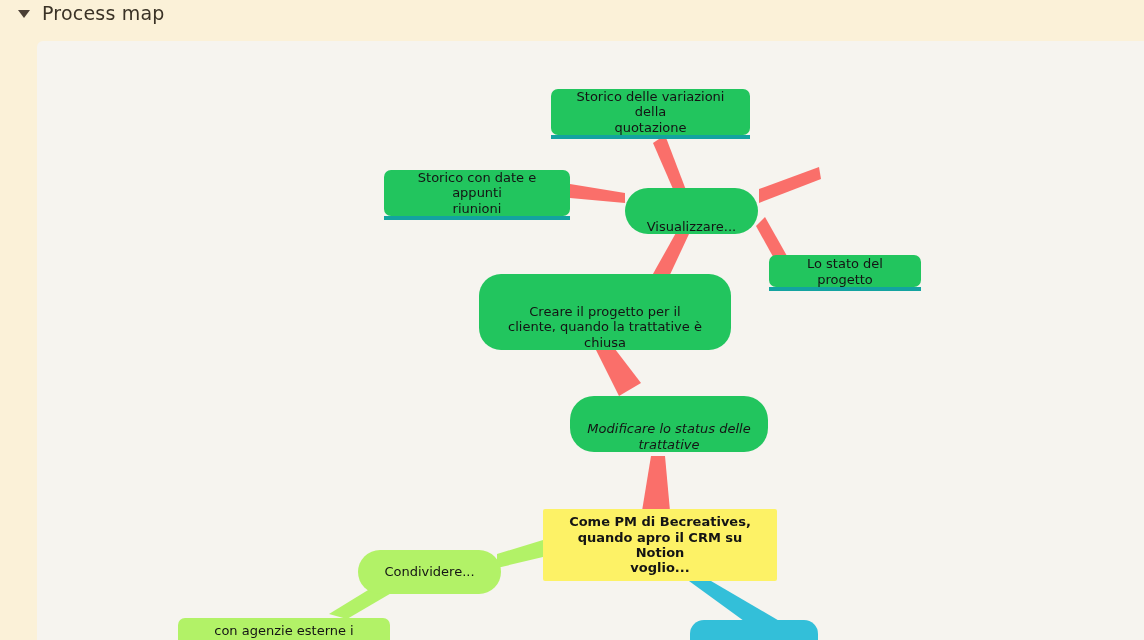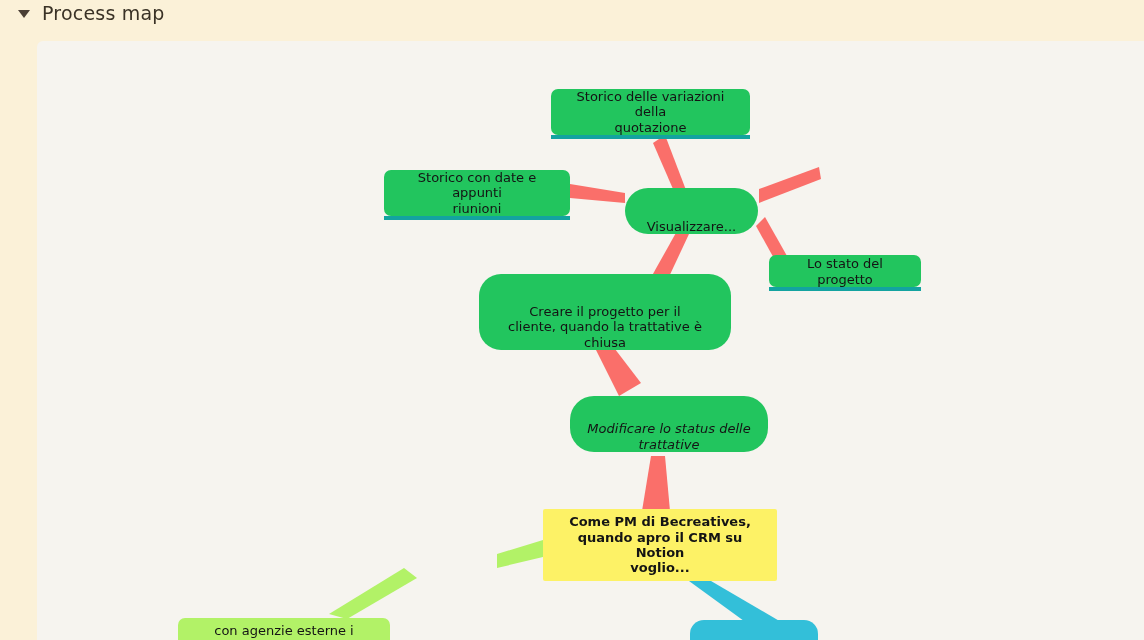--- a/index.html
+++ b/index.html
@@ -206,20 +206,23 @@
 trattative</span>
 
     </div>
 
     <div class="node yellow" style="left:506px; top:468px; width:234px; min-height:72px;">
       <span class="node-text">Come PM di Becreatives,
 quando apro il CRM su Notion
 voglio...</span>
     </div>
 
+    <div class="node green" style="left:321px; top:509px; width:143px; min-height:44px;">
+      <span class="node-text">Condividere...</span>
+    </div>
 
     <div class="node green leaf" style="left:141px; top:577px; width:212px; min-height:40px;">
       <span class="node-text">con agenzie esterne i progetti</span>
     </div>
 
     <div class="node cyan" style="left:653px; top:579px; width:128px; min-height:40px;">
       <span class="node-text"></span>
     </div>
 
   </div>

